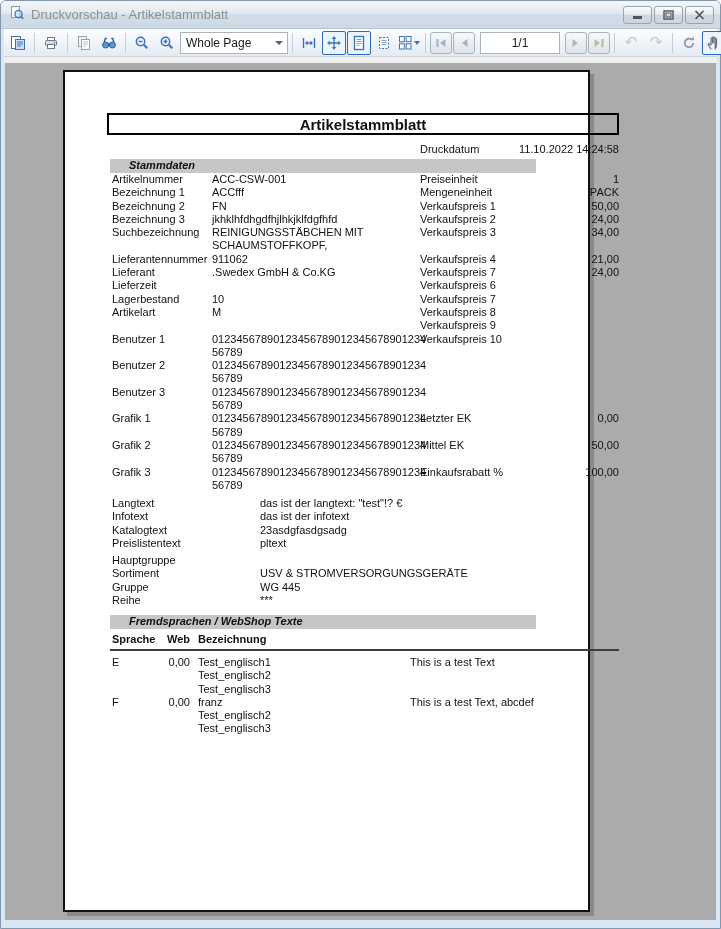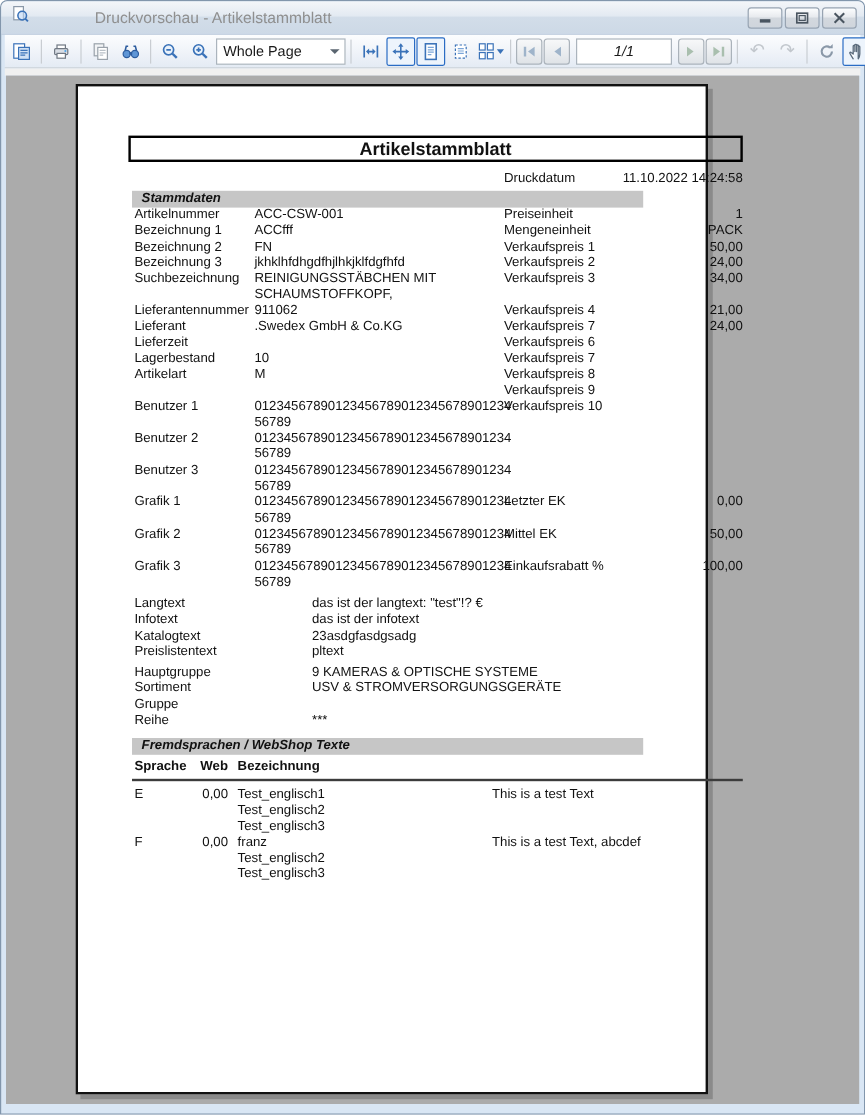--- a/index.html
+++ b/index.html
@@ -5,21 +5,21 @@
   * { box-sizing: border-box; margin: 0; padding: 0; }
   html,body { width:721px; height:929px; overflow:hidden; }
   body { font-family:"Liberation Sans","DejaVu Sans",sans-serif; background:#fff; }
 
   
   .window { position:relative; width:721px; height:929px;
     background:#d9e6f4; border:1px solid #8296ac; border-radius:6px 6px 0 0; }
   .titlebar { position:relative; height:28px; display:flex; align-items:center;
     padding:0 6px 0 8px; border-radius:5px 5px 0 0;
     background:linear-gradient(#f4f6f9 0%, #e3eaf2 45%, #d2dde9 50%, #cdd9e6 100%);
-    border-bottom:1px solid #b6c4d4;gap:48px; }
+    border-bottom:1px solid #b6c4d4; }
   .title-text { margin-left:6px; font-size:13px; color:#8f8f8f; flex:1;
     white-space:nowrap; overflow:hidden; }
   .win-btns { display:flex; gap:2px; }
   .win-btn { width:29px; height:18px; border:1px solid #98a4b2; border-radius:3px;
     background:linear-gradient(#fcfdfe, #e7eaee 45%, #d3d8de 50%, #cfd5dc 100%);
     display:flex; align-items:center; justify-content:center; }
   .win-btn svg { display:block; }
 
   
   .toolbar { height:28px; margin:0 3px; display:flex; align-items:center; gap:1px;
@@ -32,21 +32,21 @@
   .tb.navbtn { width:22px; height:22px; border:1px solid #aab2ba; border-radius:3px;
     background:linear-gradient(#f7f8f9,#dfe3e7); }
   .sep { width:1px; height:20px; background:#c9cdd2; margin:0 3px; flex:none; }
   .combo { width:108px; height:22px; border:1px solid #abb4bd; background:#fff;
     display:flex; align-items:center; font-size:12px; color:#1a1a1a; padding-left:5px; flex:none; }
   .combo .caret { margin-left:auto; margin-right:4px; width:0; height:0;
     border-left:4px solid transparent; border-right:4px solid transparent;
     border-top:4px solid #5a6570; }
   .page-box { width:80px; height:22px; border:1px solid #abb4bd; background:#fff;
     display:flex; align-items:center; justify-content:center; font-size:12px;
-    color:#1a1a1a; flex:none; margin:0 4px;font-style:italic; }
+    color:#1a1a1a; flex:none; margin:0 4px; }
   .glyph { font-size:15px; line-height:1; color:#c2c7cd; font-family:"DejaVu Sans",sans-serif; }
   .caret-mini { width:0; height:0; border-left:3.5px solid transparent;
     border-right:3.5px solid transparent; border-top:4px solid #3a72b8; margin-left:1px; }
   .overflow { margin-left:auto; width:13px; height:24px; display:flex; flex-direction:column;
     align-items:center; justify-content:center; gap:2px; }
   .ovf-tri { width:0; height:0; border-left:3.5px solid transparent;
     border-right:3.5px solid transparent; border-top:4px solid #5a6570; }
   .ovf-bar { width:7px; height:2px; background:#5a6570; box-shadow:0 3px 0 #5a6570; margin-bottom:3px;}
 
   
@@ -56,21 +56,21 @@
     background:#fff; border:2px solid #111; box-shadow:4px 4px 0 #8a8a8a; }
 
   
   .doc { position:absolute; inset:0; font-size:11px; color:#111; }
   .doc-title-box { position:absolute; left:42px; top:41px; width:512px; height:22px;
     border:2px solid #000; display:flex; align-items:center; justify-content:center;
     font-size:15px; font-weight:bold; }
   .printdate { position:absolute; left:355px; top:71px; width:199px; height:13px;
     display:flex; justify-content:space-between; }
   .secbar { position:absolute; left:45px; width:426px; height:13.5px; background:#c6c6c6;
-    font-weight:bold; font-style:italic; padding-left:8px; line-height:13.5px; }
+    font-weight:bold; font-style:italic; padding-left:19px; line-height:13.5px; }
   .bar1 { top:87px; } .bar2 { top:543px; }
 
   .grid { position:absolute; left:47px; top:101px; width:507px; }
   .grow { display:grid; grid-template-columns:100px 208px 120px 1fr; height:13.3px;
     line-height:13.3px; white-space:nowrap; }
   .grow .rv { text-align:right; }
 
   .tblock { position:absolute; left:47px; width:507px; }
   .tb1 { top:425px; } .tb2 { top:482px; }
   .trow { display:grid; grid-template-columns:100px 1fr; height:13.3px; line-height:13.3px;
@@ -462,30 +462,30 @@
             <div class="trow">
               <span>Preislistentext</span>
               <span>pltext</span>
             </div>
           </div>
 
         <div class="tblock tb2">
 
             <div class="trow">
               <span>Hauptgruppe</span>
-              <span>9 KAMERAS &amp; OPTISCHE SYSTEME</span>
             </div>
 
             <div class="trow">
               <span>Sortiment</span>
               <span>USV &amp; STROMVERSORGUNGSGERÄTE</span>
             </div>
 
             <div class="trow">
               <span>Gruppe</span>
+              <span>WG 445</span>
             </div>
 
             <div class="trow">
               <span>Reihe</span>
               <span>***</span>
             </div>
           </div>
 
         <div class="secbar bar2">Fremdsprachen / WebShop Texte</div>
 

